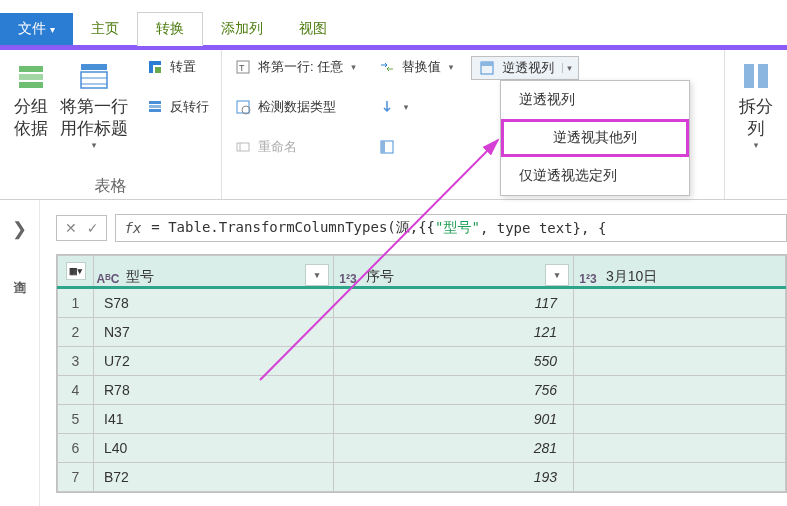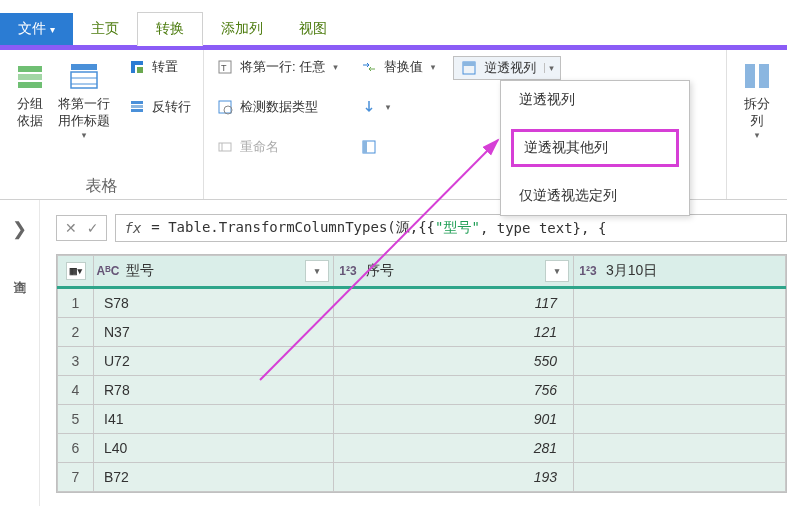--- a/index.html
+++ b/index.html
@@ -12,35 +12,35 @@
   .tab.file .drop { margin-left: 4px; font-size: 10px; }
   .tab.active { border-top: 1px solid #d0d0d0; border-left: 1px solid #d0d0d0; border-right: 1px solid #d0d0d0; border-bottom: 1px solid #fff; margin-bottom: -1px; background: #fff; }
   
   
   .ribbon { display: flex; background: #fff; height: 150px; border-bottom: 1px solid #d0d0d0; }
   .group { display: flex; flex-direction: column; justify-content: space-between; padding: 6px 8px 2px 8px; border-right: 1px solid #e0e0e0; }
   .group-body { display: flex; flex: 1; align-items: flex-start; }
   .group-label { text-align: center; font-size: 16px; color: #666; padding-top: 2px; }
   .bigbtn { display: flex; flex-direction: column; align-items: center; justify-content: center; padding: 4px 6px; cursor: pointer; }
   .bigbtn .icon { width: 32px; height: 32px; display: flex; align-items: center; justify-content: center; margin-bottom: 4px; }
-  .bigbtn .lbl { font-size: 13px; text-align: center; line-height: 1.3; }
+  .bigbtn .lbl { font-size: 17px; text-align: center; line-height: 1.3; }
   .bigbtn .drop { font-size: 9px; color: #666; }
   .smallbtns { display: flex; flex-direction: column; gap: 18px; }
   .smallbtn { display: flex; align-items: center; gap: 6px; padding: 2px 4px; cursor: pointer; font-size: 13px; white-space: nowrap; }
   .smallbtn .icon { width: 18px; height: 18px; display: flex; align-items: center; justify-content: center; flex-shrink: 0; }
   .smallbtn .drop { font-size: 9px; color: #666; margin-left: 2px; }
   .smallbtn.disabled { color: #aaa; }
   
   
   svg { display: block; }
   
   
   .dropdown { position: absolute; top: 80px; left: 500px; width: 190px; background: #fff; border: 1px solid #c0c0c0; box-shadow: 2px 2px 6px rgba(0,0,0,0.15); z-index: 20; }
   .dropdown .item { padding: 10px 18px; font-size: 14px; cursor: pointer; }
-  .dropdown .item.highlight { border: 3px solid #d63fd6; margin: 10px; padding: 7px 10px; }
+  .dropdown .item.highlight { border: 3px solid #d63fd6; margin: 0; padding: 7px 10px; text-align: center; }
   
   
   .arrow { position: absolute; z-index: 15; pointer-events: none; }
   
   
   .content { display: flex; height: calc(506px - 34px - 150px); }
   .leftrail { width: 40px; display: flex; flex-direction: column; align-items: center; padding-top: 18px; gap: 30px; border-right: 1px solid #e8e8e8; }
   .railbtn { cursor: pointer; color: #666; font-size: 18px; }
   .vlabel { writing-mode: vertical-rl; font-size: 13px; color: #555; }
   .main { flex: 1; padding: 14px 0 0 16px; overflow: hidden; }
@@ -51,21 +51,21 @@
   .fx-left .check { color: #888; font-size: 14px; }
   .fx-box { flex: 1; display: flex; align-items: center; border: 1px solid #c0c0c0; padding: 4px 8px; font-family: Consolas, monospace; font-size: 14px; white-space: nowrap; overflow: hidden; }
   .fx-box .fx { font-style: italic; margin-right: 10px; color: #555; }
   .fx-box .kw { color: #1f9e55; }
   
   
   .grid { border: 1px solid #c0c0c0; }
   .grid table { border-collapse: collapse; width: 100%; }
   .grid th, .grid td { border: 1px solid #c8c8c8; font-size: 14px; }
   .grid thead th { background: #daeee9; padding: 0; height: 32px; border-bottom: 3px solid #2ea58a; }
-  .colhdr { display: flex; align-items: center; height: 100%; }
+  .colhdr { display: flex; align-items: flex-end; height: 100%; }
   .colhdr .typei { width: 28px; text-align: center; color: #657; font-size: 12px; }
   .colhdr .name { flex: 1; text-align: left; padding-left: 4px; font-weight: normal; }
   .colhdr .filter { width: 24px; height: 22px; border: 1px solid #bfcfca; background: #fff; margin-right: 4px; display: flex; align-items: center; justify-content: center; font-size: 9px; color: #666; cursor: pointer; }
   .rownum { background: #eef6f3; text-align: center; width: 36px; color: #555; }
   .grid tbody td { padding: 6px 10px; background: #e3f1ec; }
   .grid tbody td.num { text-align: right; font-style: italic; padding-right: 16px; }
   .corner { background: #eef6f3; width: 36px; }
   .corner .ic { width: 20px; height: 18px; border: 1px solid #bfcfca; background: #fff; margin: auto; display: flex; align-items: center; justify-content: center; font-size: 9px; }
 </style>
 </head>

